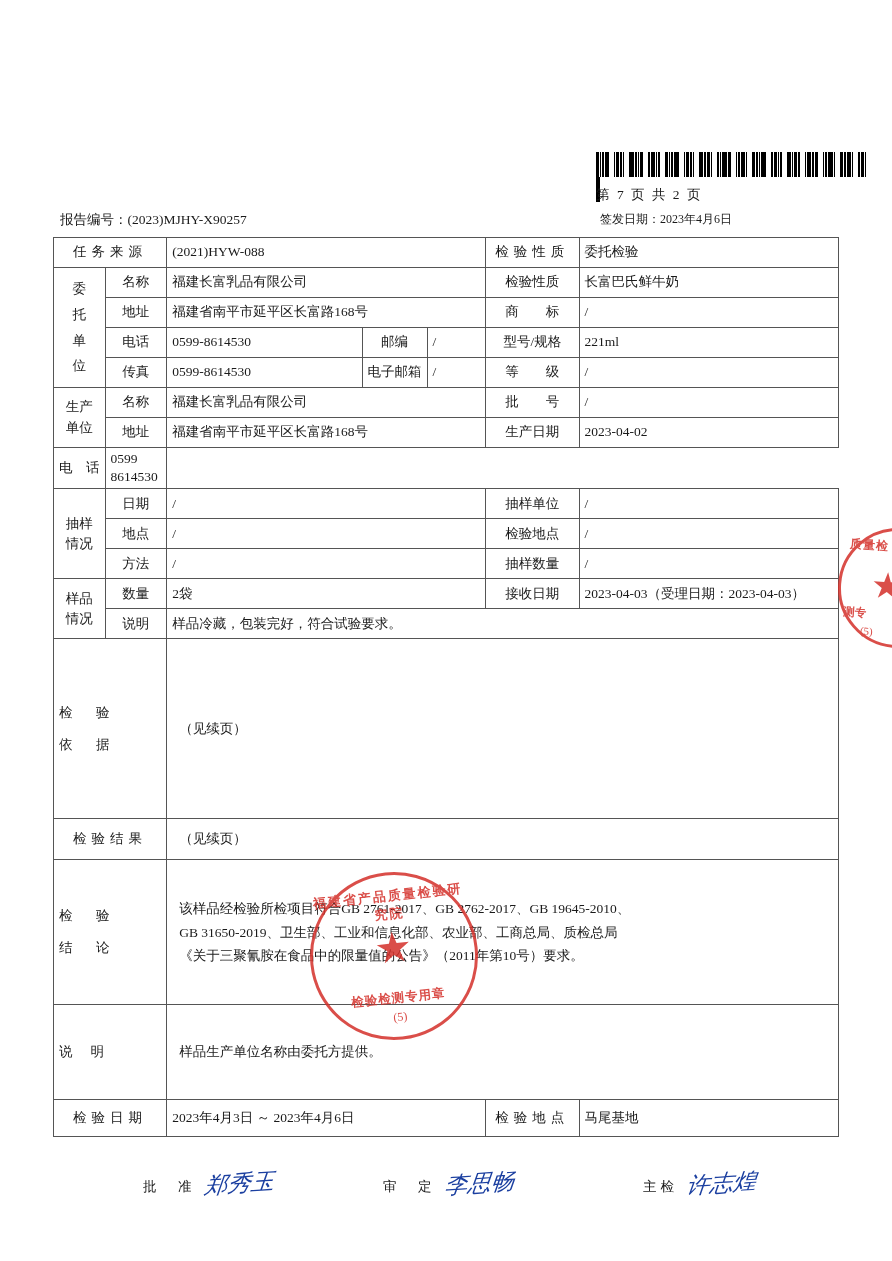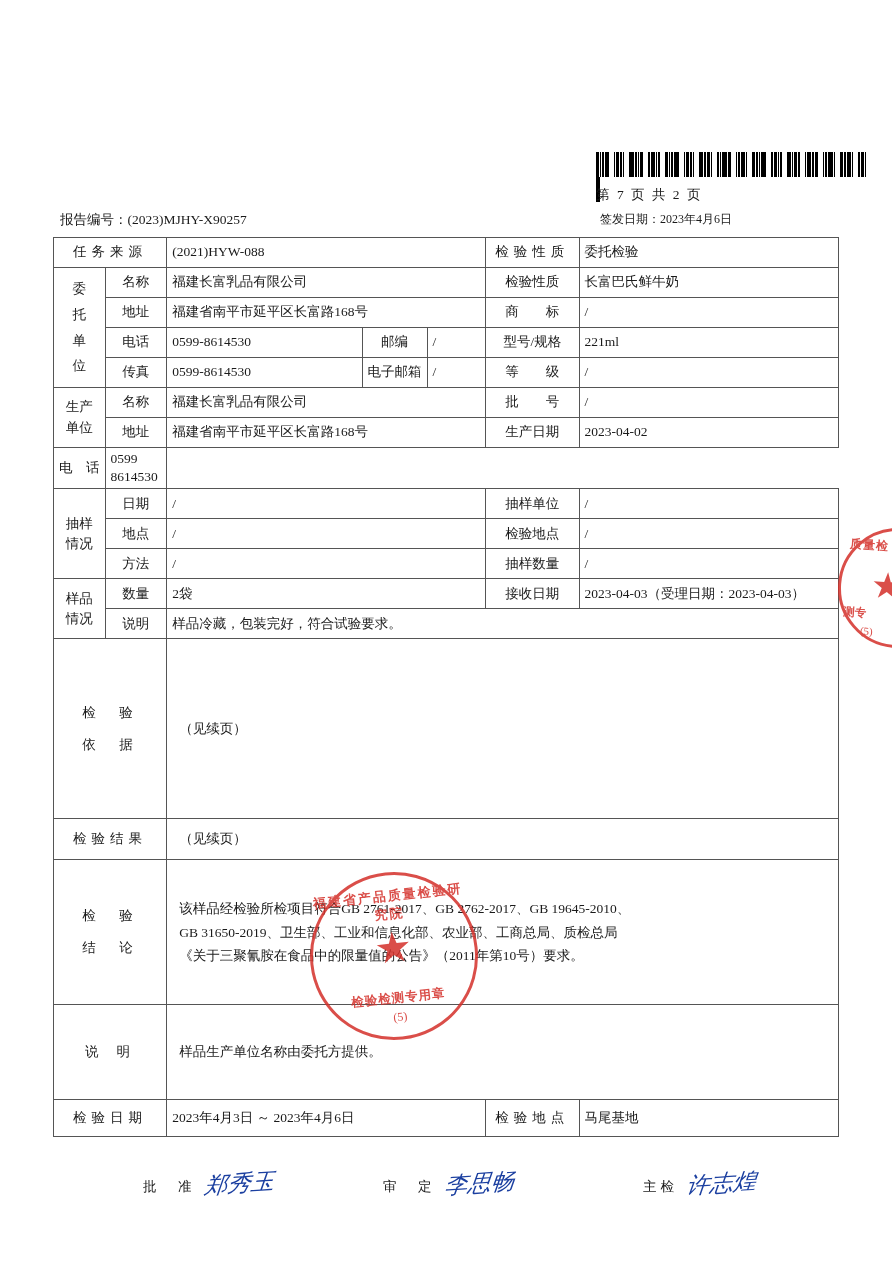--- a/index.html
+++ b/index.html
@@ -61,21 +61,21 @@
   .lbl{text-align:center;white-space:nowrap;}
   .lbl-sp{text-align:center;letter-spacing:5px;white-space:nowrap;}
   .val{text-align:left;padding-left:8px;}
   .side{
     text-align:center;
     width:26px;
     letter-spacing:0px;
   }
   .side span{display:block;line-height:1.9;}
 
-  .tall-lbl{text-align:center;}
+  .tall-lbl{text-align:left;}
   .tall-lbl span{display:block;line-height:2.4;letter-spacing:5px;}
 
   
   .seal-round{
     position:absolute;
     border:3px solid #d4302a;
     border-radius:50%;
     color:#d4302a;
     box-sizing:border-box;
     opacity:.85;

